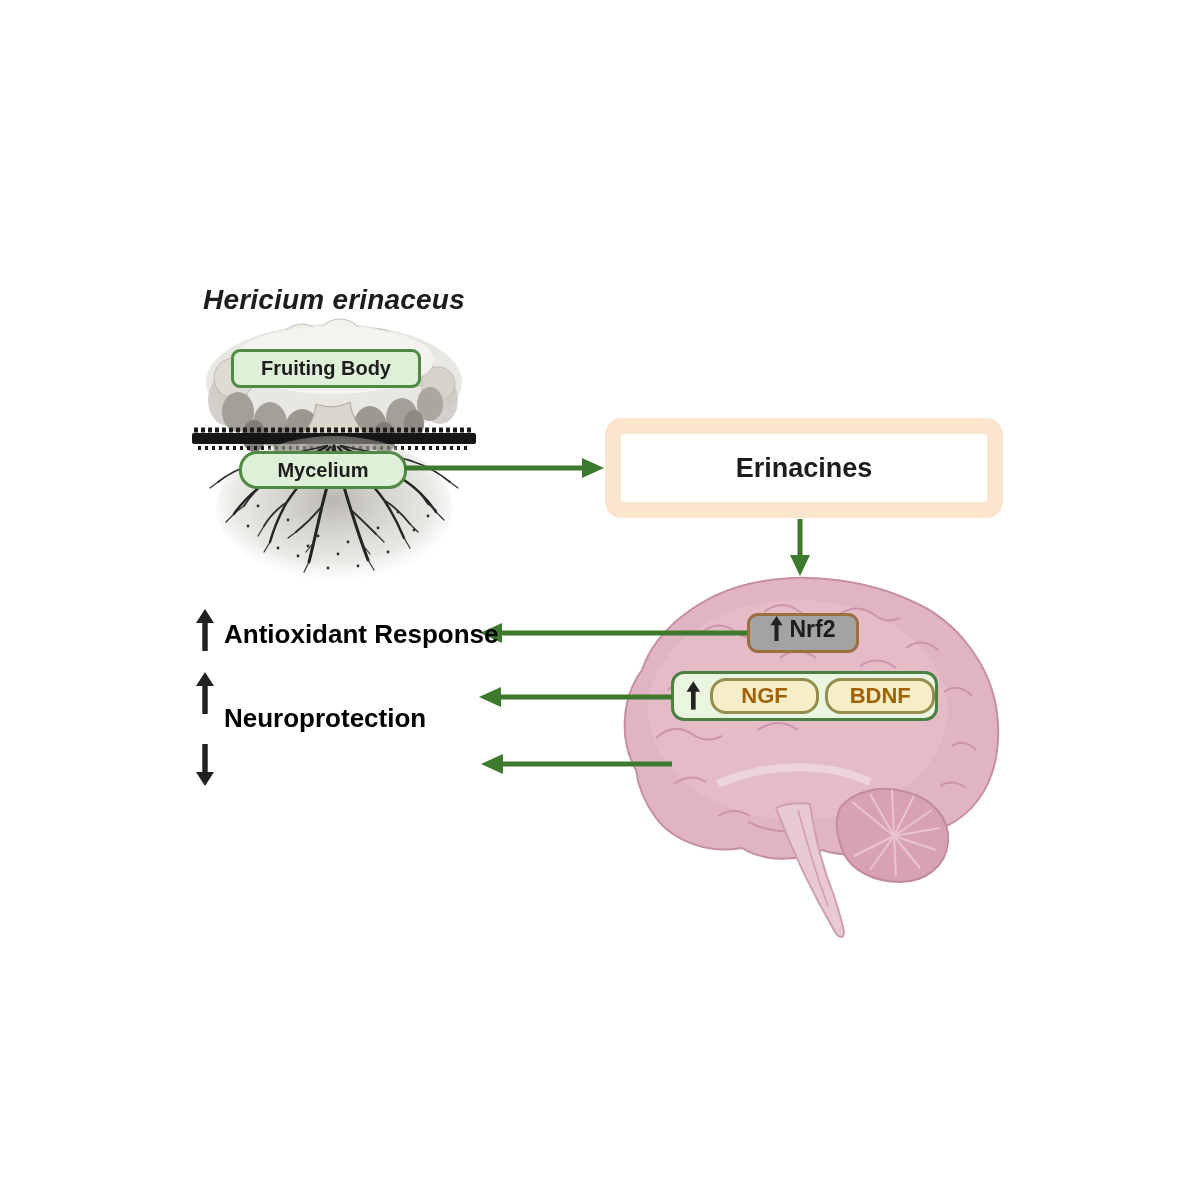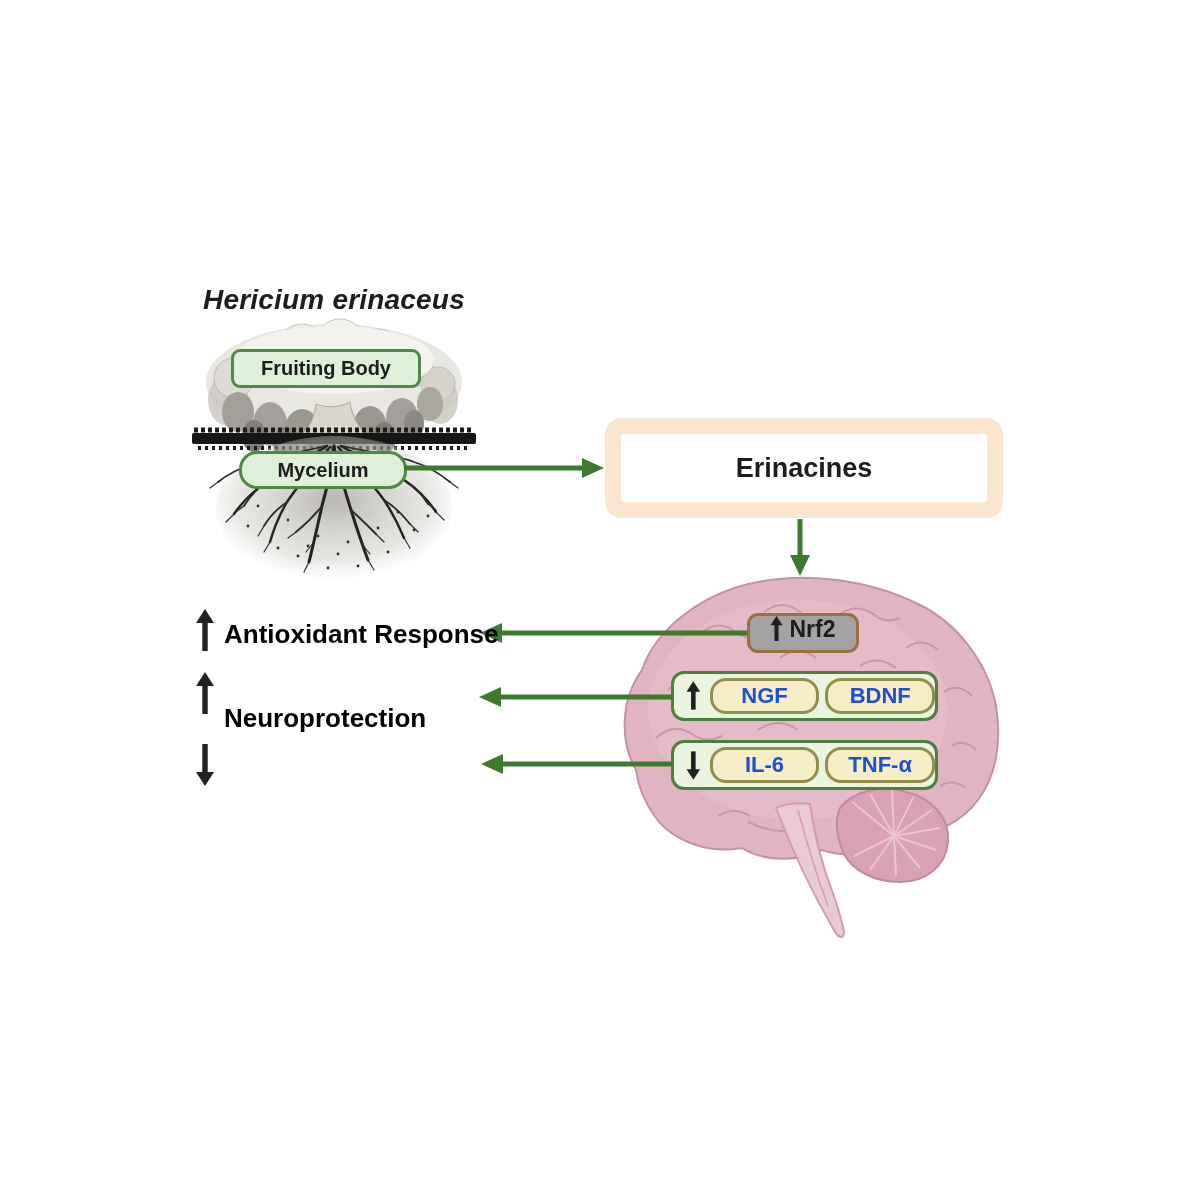--- a/index.html
+++ b/index.html
@@ -37,21 +37,21 @@
   .marker-row{
     background:#e9f5df;border:3px solid #4c7f40;border-radius:13px;box-sizing:border-box;
     display:flex;align-items:center;
     width:267px;height:50px;left:671px;
   }
   #growth-box{top:671px;}
   #cytokine-box{top:740px;}
   .marker-pill{
     background:#f6eec6;border:3px solid #958d4e;border-radius:16px;box-sizing:border-box;
     width:112px;height:36px;display:flex;align-items:center;justify-content:center;
-    font-size:22px;font-weight:700;color:#1d4ed8;
+    font-size:22px;font-weight:700;color:#a16207;
   }
   .marker-row .black-arrow{margin-left:12px;}
   .marker-row .marker-pill:nth-of-type(1){margin-left:9px;}
   .marker-row .marker-pill + .marker-pill{margin-left:6px;}
   
   .effect-text{font-size:26px;font-weight:700;color:#000000;line-height:29px;white-space:nowrap;}
   #effect-0-text{left:224px;top:620px;}
   #effect-1-text{left:224px;top:676px;margin-top:28px;}
   #effect-2-text{left:224px;top:748px;}
   #effect-0-arrow{left:195px;top:609px;}
@@ -265,32 +265,20 @@
       <rect x="4.8" y="9" width="4.4" height="18" fill="#212121"></rect>
     </svg>
     <div class="marker-pill">
       <span>NGF</span>
     </div>
     <div class="marker-pill">
       <span>BDNF</span>
     </div>
   </div>
 
-  <div class="abs marker-row" id="cytokine-box">
-    <svg class="black-arrow" width="15" height="30" viewBox="0 0 14 28">
-      <polygon points="7,28 0.5,18 13.5,18" fill="#212121"></polygon>
-      <rect x="4.8" y="1" width="4.4" height="18" fill="#212121"></rect>
-    </svg>
-    <div class="marker-pill">
-      <span>IL-6</span>
-    </div>
-    <div class="marker-pill">
-      <span>TNF-α</span>
-    </div>
-  </div>
 
   <svg class="abs" id="effect-arrow-line-0" width="271" height="22">
     <line x1="269" y1="11" x2="22" y2="11" stroke-width="5" stroke="#3d7a2d"></line>
     <polygon points="24,1 24,21 2,11" fill="#3d7a2d"></polygon>
   </svg>
   <svg class="abs" id="effect-arrow-line-1" width="196" height="22">
     <line x1="195" y1="11" x2="22" y2="11" stroke-width="5" stroke="#3d7a2d"></line>
     <polygon points="24,1 24,21 2,11" fill="#3d7a2d"></polygon>
   </svg>
   <svg class="abs" id="effect-arrow-line-2" width="194" height="22">

